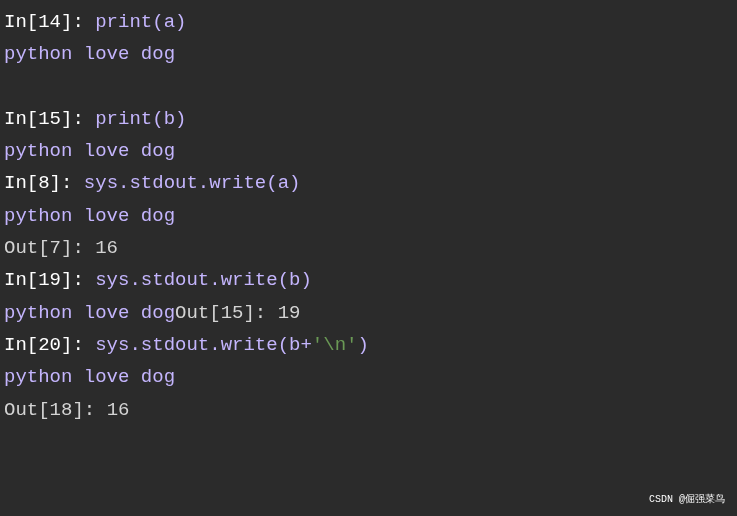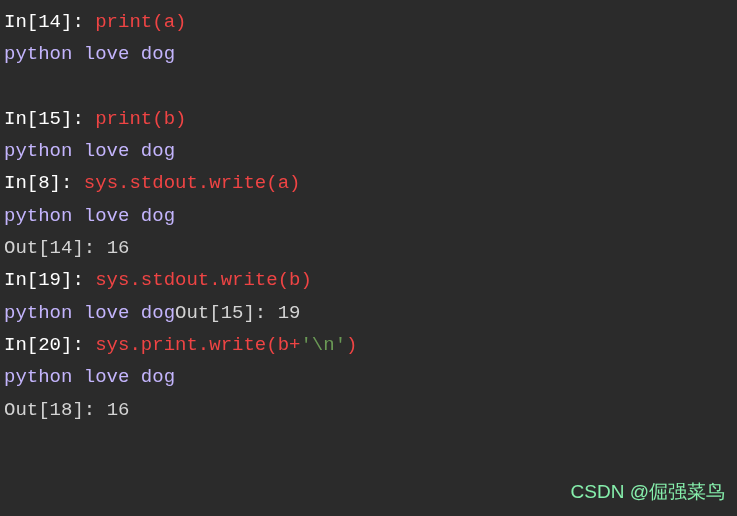--- a/index.html
+++ b/index.html
@@ -22,55 +22,55 @@
     .line {
       white-space: pre;
     }
     .in-prompt {
       color: #ffffff;
     }
     .out-prompt {
       color: #d4d4d4;
     }
     .code {
-      color: #ef4444;
+      color: #c4b5fd;
     }
     .output-text {
       color: #c4b5fd;
     }
     .string {
       color: #6a9955;
     }
     .watermark {
       position: absolute;
       bottom: 8px;
       right: 12px;
-      color: #86efac;
-      font-size: 19px;
-      font-family: Liberation Sans, sans-serif;
+      color: #ffffff;
+      font-size: 10px;
+      font-family: Liberation Mono, monospace;
     }
     .blank-line {
       height: 1.7em;
     }
   </style>
 </head>
 <body>
 
 <div class="line"><span class="in-prompt">In[14]: </span><span class="code">print(a)</span></div>
 <div class="line output-text">python love dog</div>
 
 <div class="blank-line"></div>
 
 <div class="line"><span class="in-prompt">In[15]: </span><span class="code">print(b)</span></div>
 <div class="line output-text">python love dog</div>
 
 <div class="line"><span class="in-prompt">In[8]: </span><span class="code">sys.stdout.write(a)</span></div>
 <div class="line output-text">python love dog</div>
-<div class="line"><span class="out-prompt">Out[14]: </span><span>16</span></div>
+<div class="line"><span class="out-prompt">Out[7]: </span><span>16</span></div>
 
 <div class="line"><span class="in-prompt">In[19]: </span><span class="code">sys.stdout.write(b)</span></div>
 <div class="line"><span class="output-text">python love dog</span><span class="out-prompt">Out[15]: </span><span>19</span></div>
 
-<div class="line"><span class="in-prompt">In[20]: </span><span class="code">sys.print.write(b+</span><span class="string">'\n'</span><span class="code">)</span></div>
+<div class="line"><span class="in-prompt">In[20]: </span><span class="code">sys.stdout.write(b+</span><span class="string">'\n'</span><span class="code">)</span></div>
 <div class="line output-text">python love dog</div>
 <div class="line"><span class="out-prompt">Out[18]: </span><span>16</span></div>
 
 <div class="watermark">CSDN @倔强菜鸟</div>
 
 </body></html>

